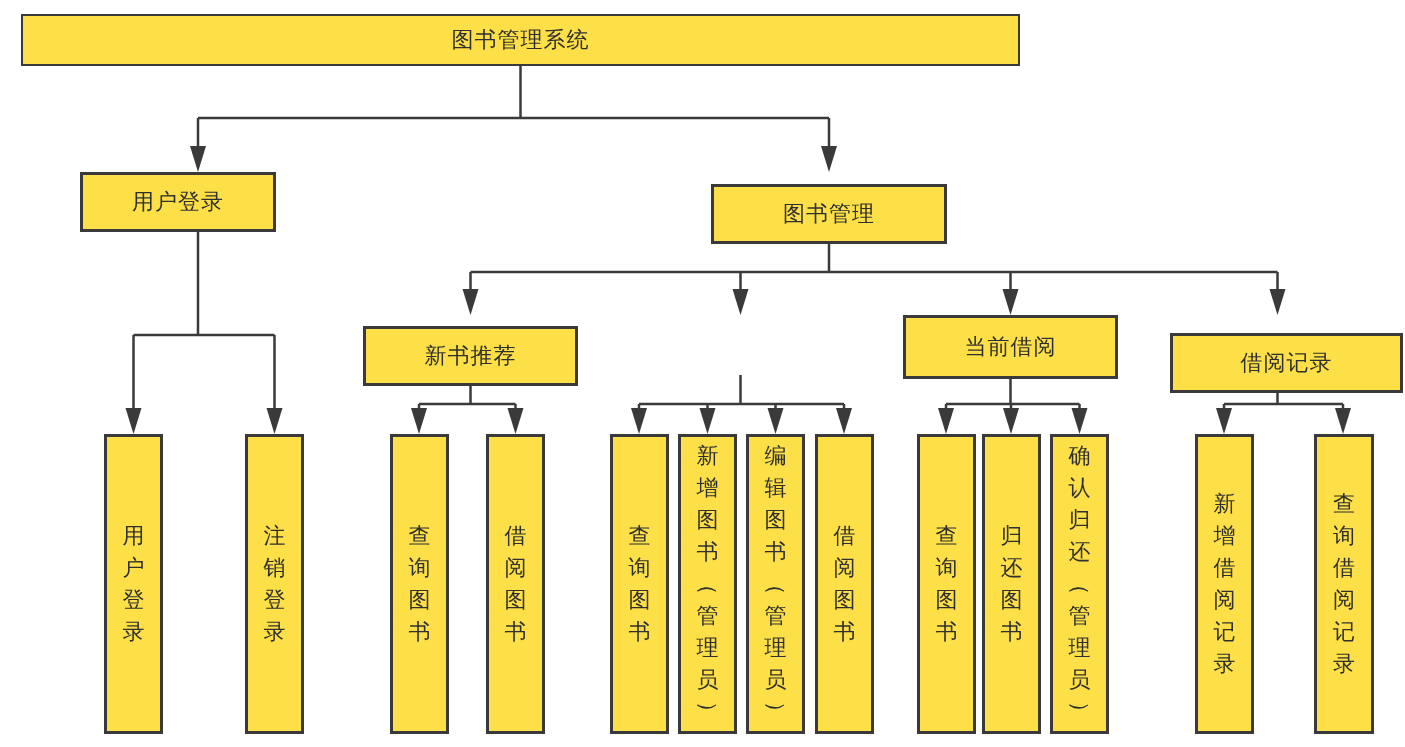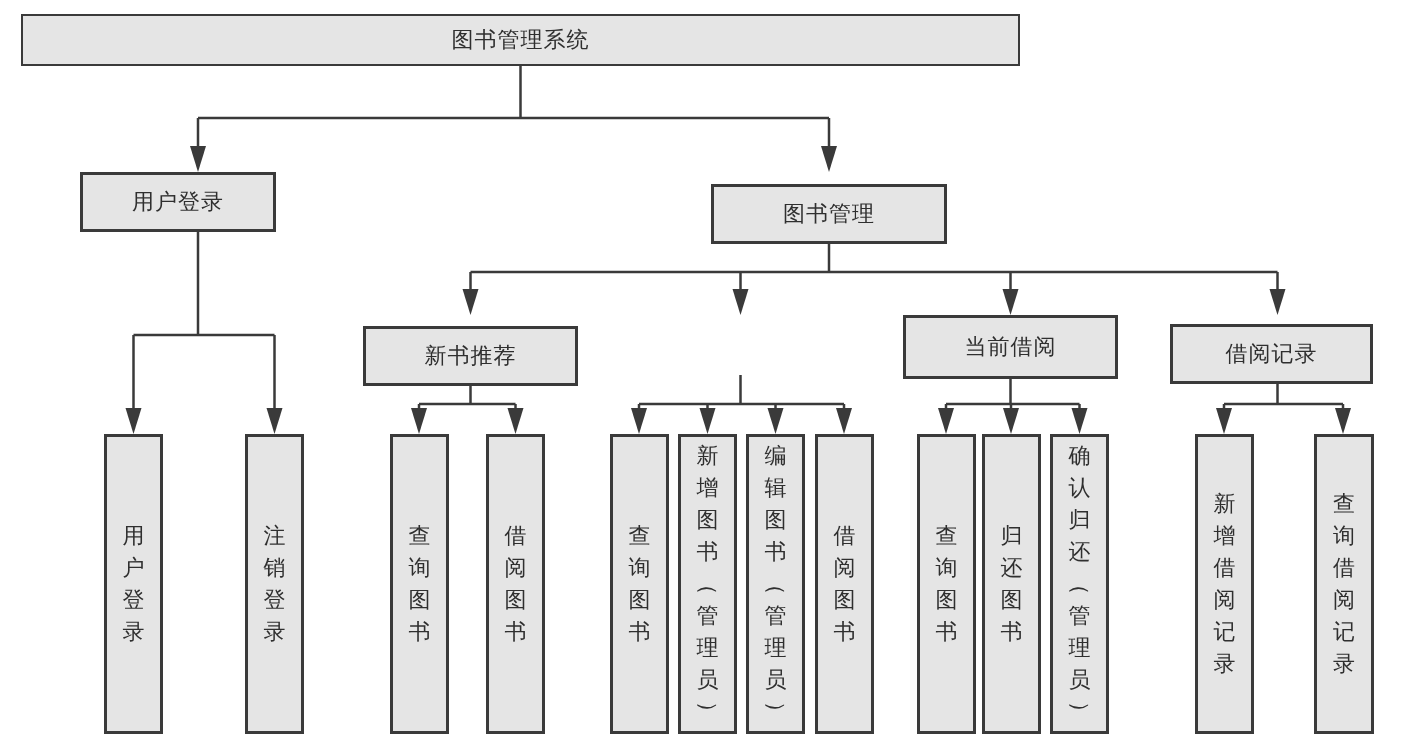--- a/index.html
+++ b/index.html
@@ -9,21 +9,21 @@
     background:#ffffff;
     overflow:hidden;
     font-family:"Liberation Sans","DejaVu Sans",sans-serif;
   }
   #connectors{
     position:absolute;left:0;top:0;width:1405px;height:747px;z-index:0;
   }
   .box{
     position:absolute;
     box-sizing:border-box;
-    background:#e5e5e5;
+    background:#fde047;
     border:3px solid #3a3a3a;
     display:flex;align-items:center;justify-content:center;
     z-index:1;
   }
   .box.root{border-width:2.5px;}
   .hlabel{
     font-size:22px;color:#2f2f2f;letter-spacing:1px;white-space:nowrap;
   }
   .leaf{
     top:434px;height:300px;width:59px;
@@ -112,21 +112,21 @@
   <div class="box" style="left:711px;top:184px;width:236px;height:60px;">
     <span class="hlabel">图书管理</span>
   </div>
 
   <div class="box" style="left:363px;top:326px;width:215px;height:60px;">
     <span class="hlabel">新书推荐</span>
   </div>
   <div class="box" style="left:903px;top:315px;width:215px;height:64px;">
     <span class="hlabel">当前借阅</span>
   </div>
-  <div class="box" style="left:1170px;top:324px;width:203px;height:60px;">
+  <div class="box" style="left:1170px;top:333px;width:233px;height:60px;">
     <span class="hlabel">借阅记录</span>
   </div>
 
   <div class="box leaf" style="left:104px;">
     <div class="vtext">
         <span class="vchar">用</span>
         <span class="vchar">户</span>
         <span class="vchar">登</span>
         <span class="vchar">录</span>
       </div>

